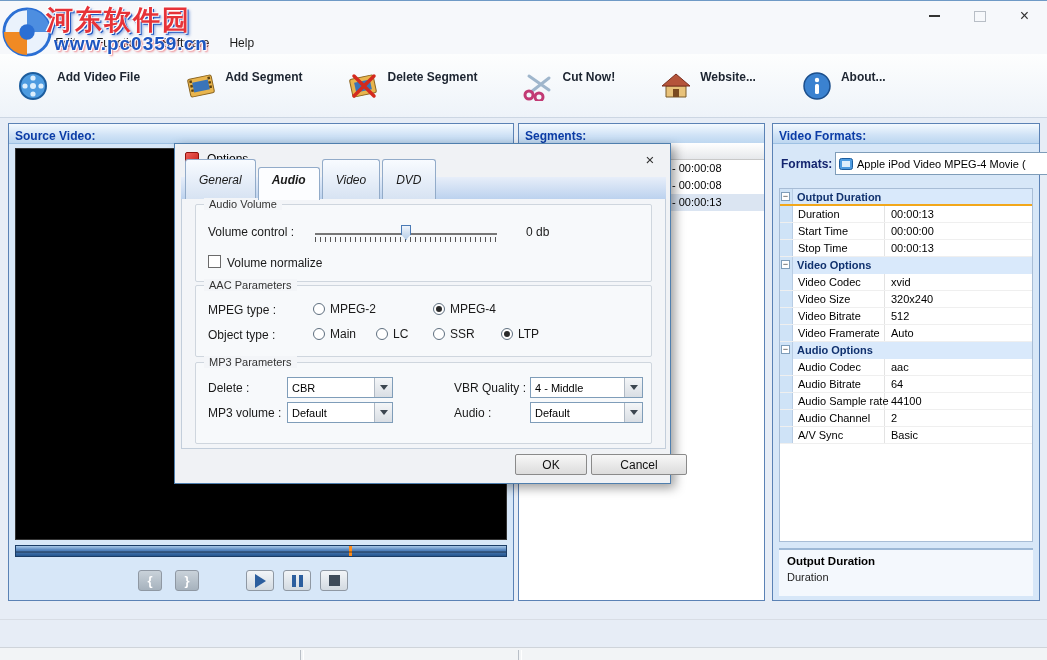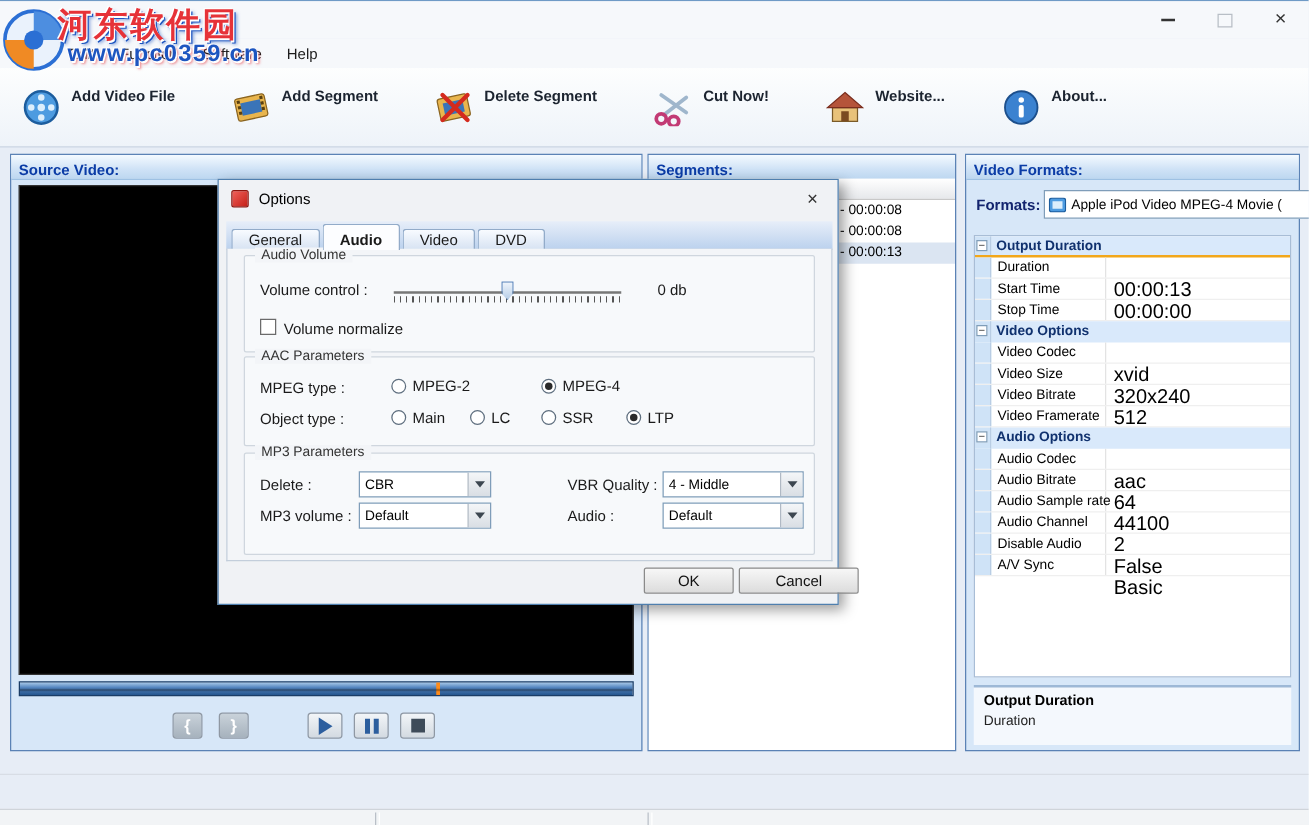--- a/index.html
+++ b/index.html
@@ -72,41 +72,41 @@
   .combo-icon{margin-left:3px;flex:none;display:flex;}
   .pgrid{position:absolute;left:6px;top:64px;right:6px;height:354px;background:#fff;border:1px solid #a8bdd6;box-sizing:border-box;overflow:hidden;}
   .pg-row{display:flex;height:17px;box-sizing:border-box;align-items:stretch;}
   .pg-gutter{width:12px;flex:none;background:#cfe3f7;border-right:1px solid #b9cde4;position:relative;}
   .collapse-box{position:absolute;left:1px;top:3px;width:9px;height:9px;background:#fff;border:1px solid #7f9db9;
     font-size:9px;line-height:7px;text-align:center;color:#333;box-sizing:border-box;}
   .pg-group{background:#d9e9fb;font-size:11px;font-weight:bold;color:#10316e;flex:1;padding:2px 0 0 4px;}
   .pg-row.g-selected{border-bottom:2px solid #f2a71b;}
   .pg-row.data{border-bottom:1px solid #efefef;}
   .pg-name{width:92px;flex:none;font-size:11px;color:#000;padding:2px 0 0 5px;border-right:1px solid #e3e3e3;box-sizing:border-box;white-space:nowrap;}
-  .pg-value{flex:1;font-size:16px;color:#000;padding:18px 0 0 6px;white-space:nowrap;}
+  .pg-value{flex:1;font-size:11px;color:#000;padding:2px 0 0 6px;white-space:nowrap;}
   .fmt-desc{position:absolute;left:6px;right:6px;bottom:4px;height:48px;border-top:2px solid #9db8d6;
     background:#f4f8fd;padding:5px 8px;box-sizing:border-box;}
   .fmt-desc-title{font-size:11.5px;font-weight:bold;color:#000;}
   .fmt-desc-text{font-size:11px;color:#222;margin-top:4px;}
 
   
   .dialog{position:absolute;left:174px;top:142px;width:497px;height:341px;background:#f0f2f5;
     border:1px solid #4f7fae;box-shadow:4px 4px 10px rgba(0,0,0,.38);z-index:10;box-sizing:border-box;}
   .dlg-titlebar{position:absolute;left:0;top:0;right:0;height:30px;display:flex;align-items:center;}
   .dlg-icon{width:14px;height:14px;margin-left:10px;border-radius:2px;
     background:linear-gradient(135deg,#f0605a,#c41f17);border:1px solid #8e120c;box-sizing:border-box;}
   .dlg-title{font-size:12px;color:#000;margin-left:8px;}
   .dlg-close{position:absolute;right:6px;top:5px;width:28px;height:20px;display:flex;align-items:center;justify-content:center;}
   .dlg-close span{font-size:15px;color:#333;line-height:15px;}
   .tabstrip{position:absolute;left:6px;top:33px;width:485px;height:23px;
     background:linear-gradient(180deg,#e7eef9,#bcd2ee);border-bottom:1px solid #92abc9;
     display:flex;align-items:flex-end;padding-left:4px;box-sizing:border-box;}
-  .tab{display:inline-block;padding:1px 13px;margin-right:2px;font-size:12px;color:#1a1a1a;
+  .tab{display:inline-block;padding:13px 13px;margin-right:2px;font-size:12px;color:#1a1a1a;
     background:linear-gradient(180deg,#f8fbff,#d6e2f2);border:1px solid #92abc9;border-bottom:none;
-    border-radius:3px 3px 0 0;position:relative;top:1px;}
+    border-radius:3px 3px 0 0;position:relative;top:1px;font-style:italic;}
   .tab.active{background:#fcfdff;font-weight:bold;padding-top:5px;top:1px;z-index:2;}
   .dlg-content{position:absolute;left:6px;top:55px;width:485px;height:250px;background:#f3f5f8;
     border:1px solid #c3cedb;border-top:none;box-sizing:border-box;}
   .groupbox{position:absolute;left:20px;width:457px;border:1px solid #cfd6de;border-radius:2px;
     background:#f7f9fb;box-sizing:border-box;}
   .gb-volume{top:60px;height:78px;padding-left:14px;}
   .gb-aac{top:141px;height:72px;}
   .gb-mp3{top:218px;height:82px;}
   .gb-legend{position:absolute;left:8px;top:-7px;background:#f3f5f8;padding:0 5px;font-size:11px;color:#333;}
   .fld-label{position:absolute;font-size:12px;color:#1a1a1a;white-space:nowrap;}
@@ -374,25 +374,20 @@
           <span class="pg-name">Audio Sample rate</span>
           <span class="pg-value">44100</span>
         </div>
         <div class="pg-row data">
           <span class="pg-gutter"></span>
           <span class="pg-name">Audio Channel</span>
           <span class="pg-value">2</span>
         </div>
         <div class="pg-row data">
           <span class="pg-gutter"></span>
-          <span class="pg-name">Disable Audio</span>
-          <span class="pg-value">False</span>
-        </div>
-        <div class="pg-row data">
-          <span class="pg-gutter"></span>
           <span class="pg-name">A/V Sync</span>
           <span class="pg-value">Basic</span>
         </div>
       </div>
     <div class="fmt-desc">
       <div class="fmt-desc-title">Output Duration</div>
       <div class="fmt-desc-text">Duration</div>
     </div>
   </div>
 

